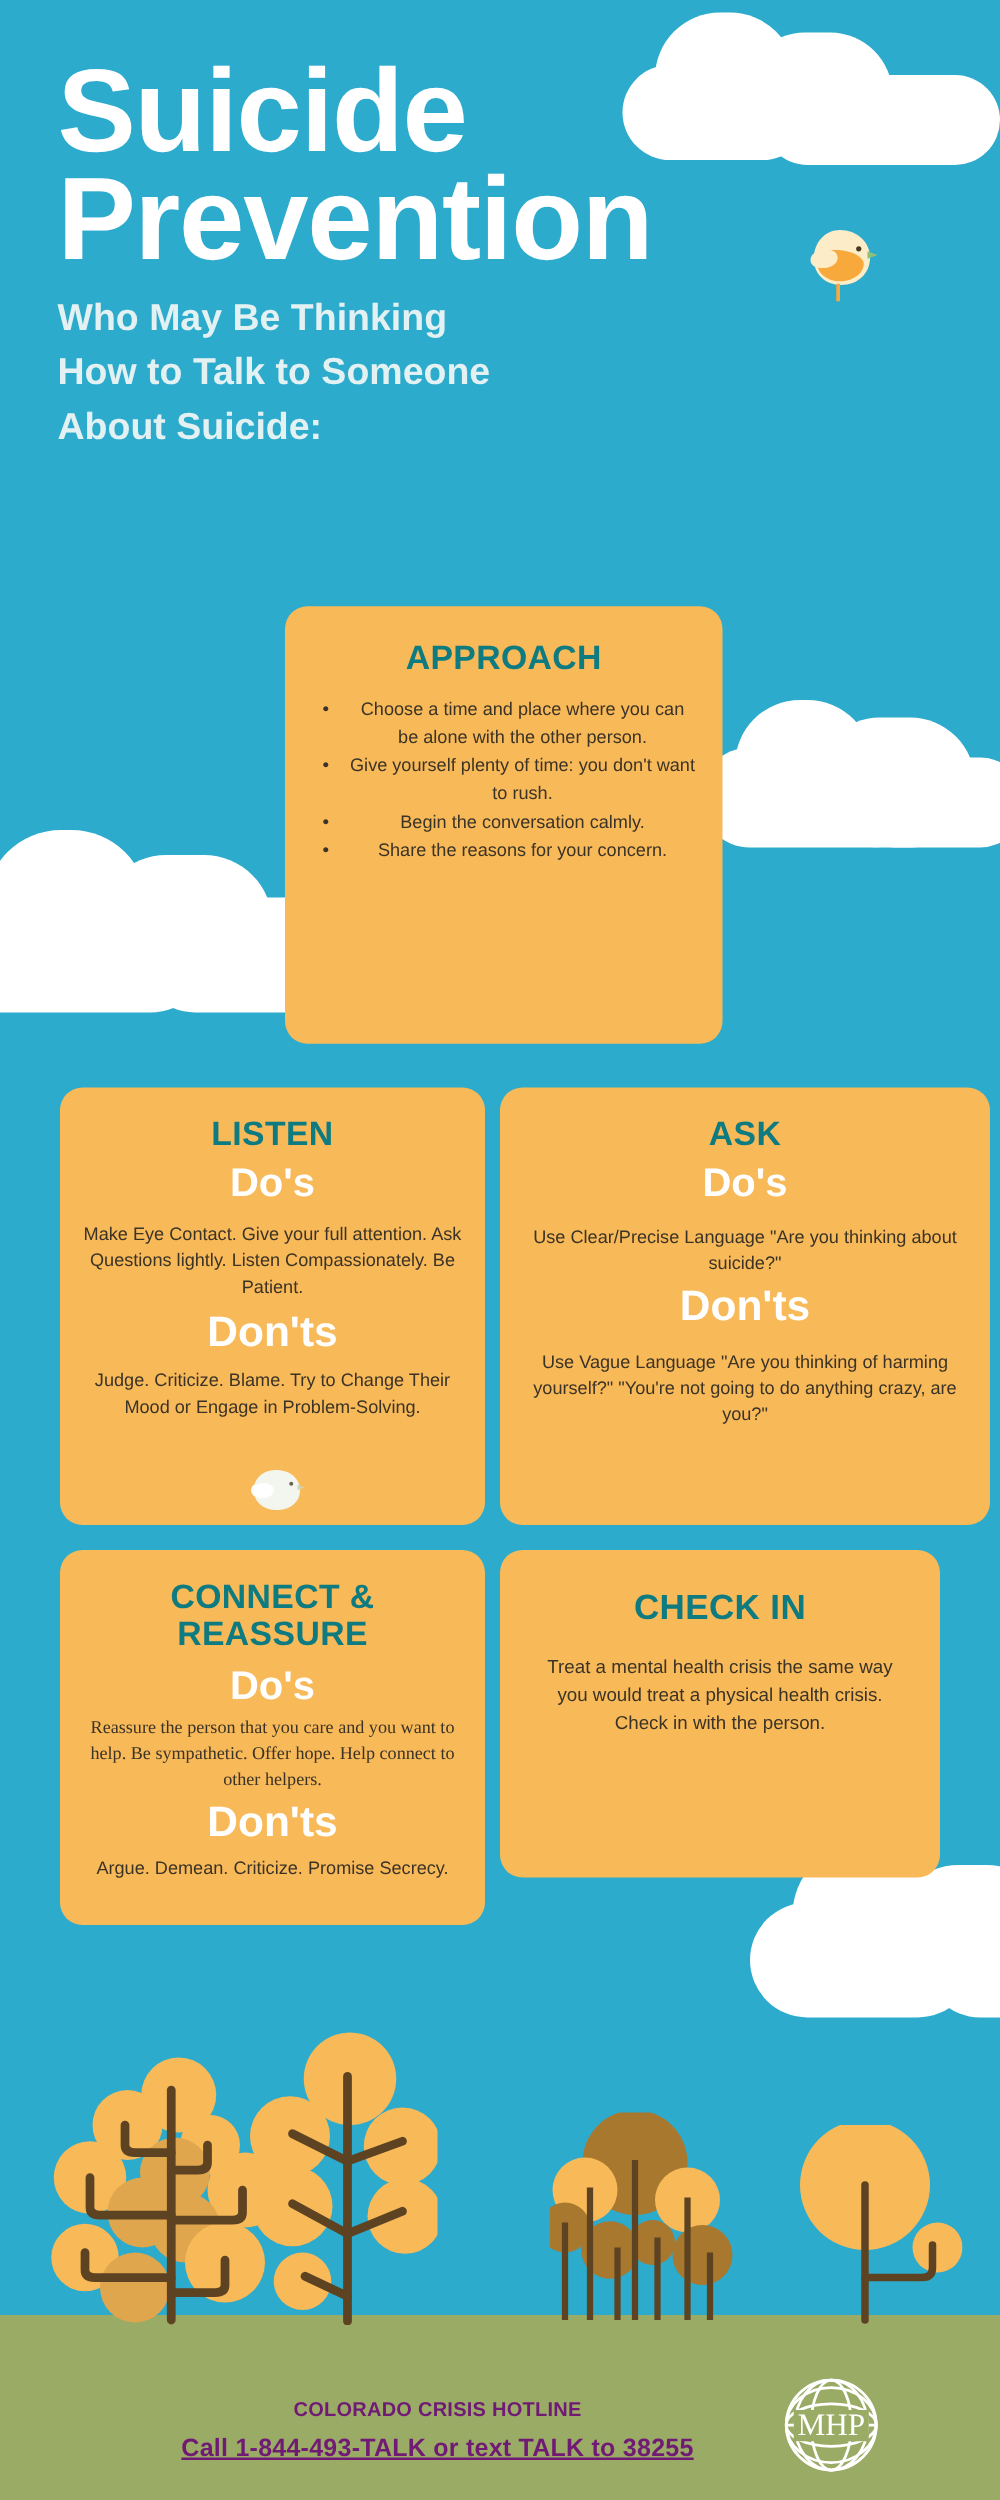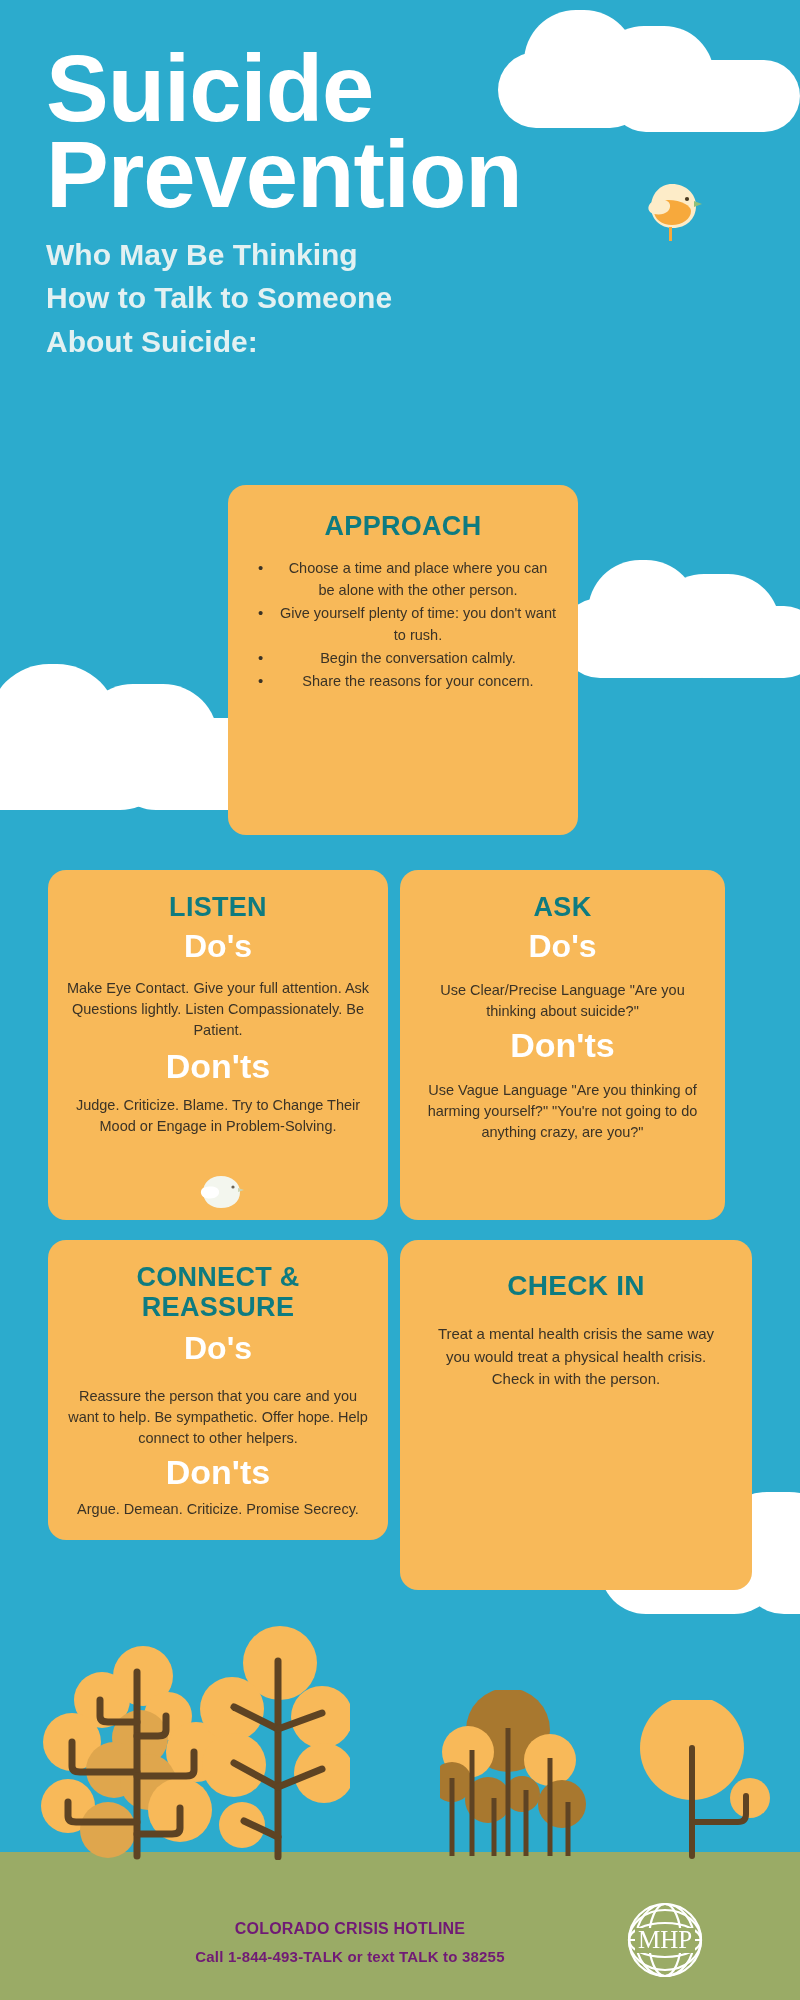--- a/index.html
+++ b/index.html
@@ -59,21 +59,21 @@
   .card li:before{
     content:"\2022";position:absolute;left:-22px;top:0;font-size:15px;color:#3b3326;
   }
 
   
   .footer-text{
     position:absolute;text-align:center;color:#701a75;font-weight:bold;
     z-index:8;
   }
   .ft-1{font-size:16px;letter-spacing:.2px;}
-  .ft-2{font-size:15px;letter-spacing:.2px;}
+  .ft-2{font-size:20px;letter-spacing:.2px;text-decoration:underline;}
 
   .logo{position:absolute;z-index:9;}
 
   
   .tree{position:absolute;}
 </style>
 </head>
 <body>
 
 <div class="poster">
@@ -150,38 +150,38 @@
 
   <div class="bird" style="left:198px;top:1172px;width:46px;height:42px;z-index:6;">
     <svg width="46" height="42" viewBox="0 0 46 42">
       <path d="M23 4 C34 4 42 11 42 20 C42 30 34 36 23 36 C12 36 5 29 5 20 C5 11 12 4 23 4 Z" fill="#f3f6ee"></path>
       <path d="M5 16 C14 13 20 15 21 19 C22 24 16 28 8 26 C3 25 1 19 5 16 Z" fill="#ffffff"></path>
       <path d="M40 16 L46 18 L40 20 Z" fill="#cdd6b4"></path>
       <circle cx="35" cy="15" r="1.6" fill="#6a6354"></circle>
     </svg>
   </div>
 
-  <div class="card" style="left:400px;top:870px;width:325px;height:350px;padding:22px 18px;">
+  <div class="card" style="left:400px;top:870px;width:392px;height:350px;padding:22px 18px;">
     <div class="card-title">ASK</div>
     <div class="do-head" style="margin-top:8px;">Do's</div>
     <div class="body-text" style="margin-top:16px;">Use Clear/Precise Language "Are you thinking about suicide?"</div>
     <div class="dont-head" style="margin-top:6px;">Don'ts</div>
     <div class="body-text" style="margin-top:16px;">Use Vague Language "Are you thinking of harming yourself?" "You're not going to do anything crazy, are you?"</div>
   </div>
 
   <div class="card" style="left:48px;top:1240px;width:340px;height:300px;padding:22px 16px;">
     <div class="card-title">CONNECT &amp;</div>
     <div class="card-title">REASSURE</div>
     <div class="do-head" style="margin-top:10px;">Do's</div>
-    <div class="body-text" style="margin-top:20px;">Reassure the person that you care and you want to help. Be sympathetic. Offer hope. Help connect to other helpers.</div>
+    <div class="body-text" style="margin-top:6px;font-family:Liberation Serif, serif;">Reassure the person that you care and you want to help. Be sympathetic. Offer hope. Help connect to other helpers.</div>
     <div class="dont-head" style="margin-top:6px;">Don'ts</div>
     <div class="body-text" style="margin-top:8px;">Argue. Demean. Criticize. Promise Secrecy.</div>
   </div>
 
-  <div class="card" style="left:400px;top:1240px;width:352px;height:350px;padding:30px 24px;">
+  <div class="card" style="left:400px;top:1240px;width:352px;height:262px;padding:30px 24px;">
     <div class="card-title" style="font-size:28px;">CHECK IN</div>
     <div class="body-text" style="margin-top:22px;font-size:15px;line-height:1.5;">Treat a mental health crisis the same way you would treat a physical health crisis. Check in with the person.</div>
   </div>
 
   <div class="tree" style="left:30px;top:1630px;width:190px;height:230px;">
     <svg width="190" height="230" viewBox="0 0 190 230">
       <circle cx="113" cy="46" r="30" fill="#f8b959"></circle>
       <circle cx="72" cy="70" r="28" fill="#f8b959"></circle>
       <circle cx="138" cy="86" r="24" fill="#f8b959"></circle>
       <circle cx="42" cy="112" r="29" fill="#f8b959"></circle>

